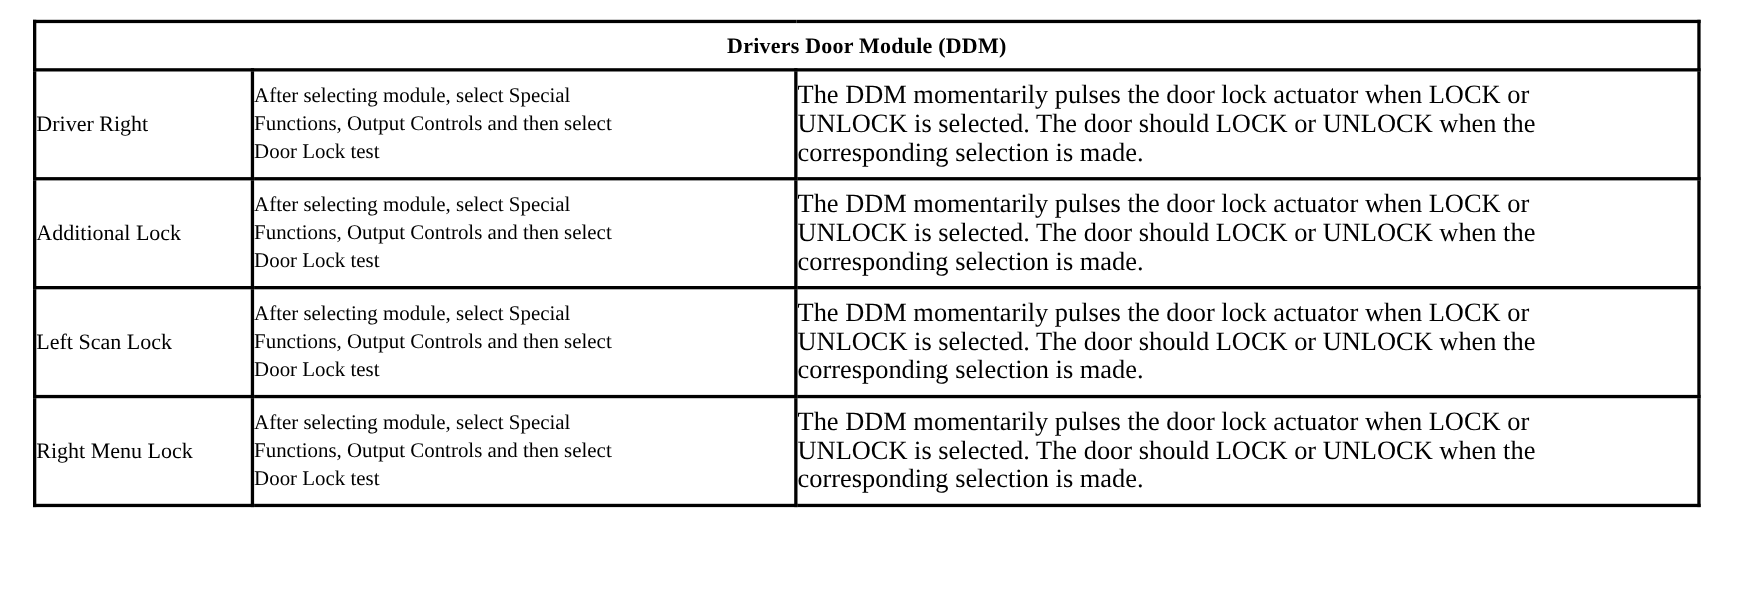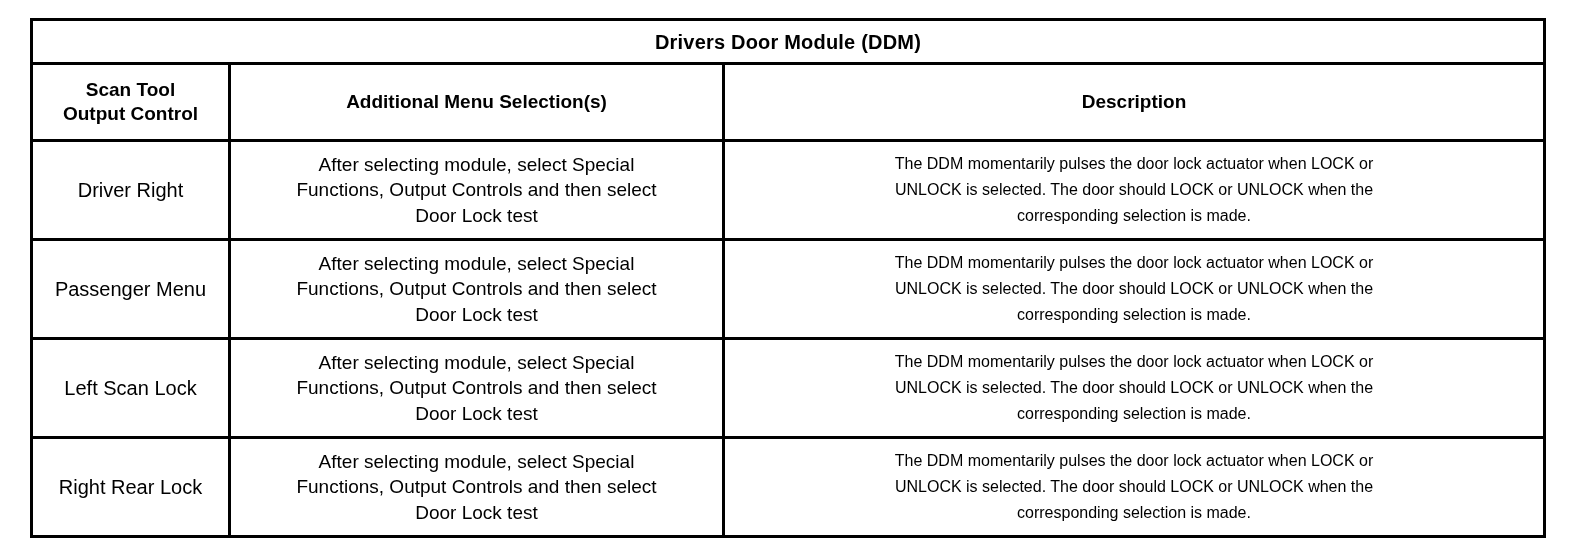--- a/index.html
+++ b/index.html
@@ -24,20 +24,21 @@
 
   
   #ddm-table {
     position: absolute;
     left: 30px;
     top: 18px;
     width: 1513px;
     border-collapse: collapse;
     table-layout: fixed;
     background: #ffffff;
+    font-family: Liberation Serif, serif;
   }
 
   #ddm-table td,
   #ddm-table th {
     border: 3px solid #000000;
     background: #ffffff;
     padding: 0;
     vertical-align: middle;
   }
 
@@ -66,40 +67,40 @@
     line-height: 24px;
     padding: 0 6px;
   }
   .head-cell.two-line {
     font-size: 19px;
     line-height: 24px;
   }
   .head-line { display: block; white-space: nowrap; }
 
   
-  .body-row td { height: 96px; text-align: center; }
+  .body-row td { height: 96px; }
 
   .cell-scan {
     font-size: 20px;
     line-height: 24px;
     padding: 0 0 0 8px;
     text-align: left;
     white-space: nowrap;
   }
 
   .cell-menu {
     font-size: 19px;
     line-height: 25.5px;
     padding: 3px 6px 3px 9px;
     text-align: left;
     vertical-align: middle;
   }
 
   .cell-desc {
-    font-size: 16px;
+    font-size: 24px;
     line-height: 26px;
     padding: 3px 8px 3px 9px;
     text-align: left;
     vertical-align: middle;
   }
 
   .txt-line { display: block; white-space: nowrap; }
 </style>
 </head>
 <body>
@@ -111,45 +112,37 @@
       <col class="c-scan">
       <col class="c-menu">
       <col class="c-desc">
     </colgroup>
     <tbody>
 
       <tr>
         <td class="title-cell" colspan="3">Drivers Door Module (DDM)</td>
       </tr>
 
-      <tr>
-        <td class="head-cell two-line">
-          <span class="head-line">Scan Tool</span>
-          <span class="head-line">Output Control</span>
-        </td>
-        <td class="head-cell">Additional Menu Selection(s)</td>
-        <td class="head-cell">Description</td>
-      </tr>
 
       <tr class="body-row">
         <td class="cell-scan">Driver Right</td>
         <td class="cell-menu">
           <span class="txt-line">After selecting module, select Special</span>
           <span class="txt-line">Functions, Output Controls and then select</span>
           <span class="txt-line">Door Lock test</span>
         </td>
         <td class="cell-desc">
           <span class="txt-line">The DDM momentarily pulses the door lock actuator when LOCK or</span>
           <span class="txt-line">UNLOCK is selected. The door should LOCK or UNLOCK when the</span>
           <span class="txt-line">corresponding selection is made.</span>
         </td>
       </tr>
 
       <tr class="body-row">
-        <td class="cell-scan">Passenger Menu</td>
+        <td class="cell-scan">Additional Lock</td>
         <td class="cell-menu">
           <span class="txt-line">After selecting module, select Special</span>
           <span class="txt-line">Functions, Output Controls and then select</span>
           <span class="txt-line">Door Lock test</span>
         </td>
         <td class="cell-desc">
           <span class="txt-line">The DDM momentarily pulses the door lock actuator when LOCK or</span>
           <span class="txt-line">UNLOCK is selected. The door should LOCK or UNLOCK when the</span>
           <span class="txt-line">corresponding selection is made.</span>
         </td>
@@ -163,21 +156,21 @@
           <span class="txt-line">Door Lock test</span>
         </td>
         <td class="cell-desc">
           <span class="txt-line">The DDM momentarily pulses the door lock actuator when LOCK or</span>
           <span class="txt-line">UNLOCK is selected. The door should LOCK or UNLOCK when the</span>
           <span class="txt-line">corresponding selection is made.</span>
         </td>
       </tr>
 
       <tr class="body-row">
-        <td class="cell-scan">Right Rear Lock</td>
+        <td class="cell-scan">Right Menu Lock</td>
         <td class="cell-menu">
           <span class="txt-line">After selecting module, select Special</span>
           <span class="txt-line">Functions, Output Controls and then select</span>
           <span class="txt-line">Door Lock test</span>
         </td>
         <td class="cell-desc">
           <span class="txt-line">The DDM momentarily pulses the door lock actuator when LOCK or</span>
           <span class="txt-line">UNLOCK is selected. The door should LOCK or UNLOCK when the</span>
           <span class="txt-line">corresponding selection is made.</span>
         </td>

